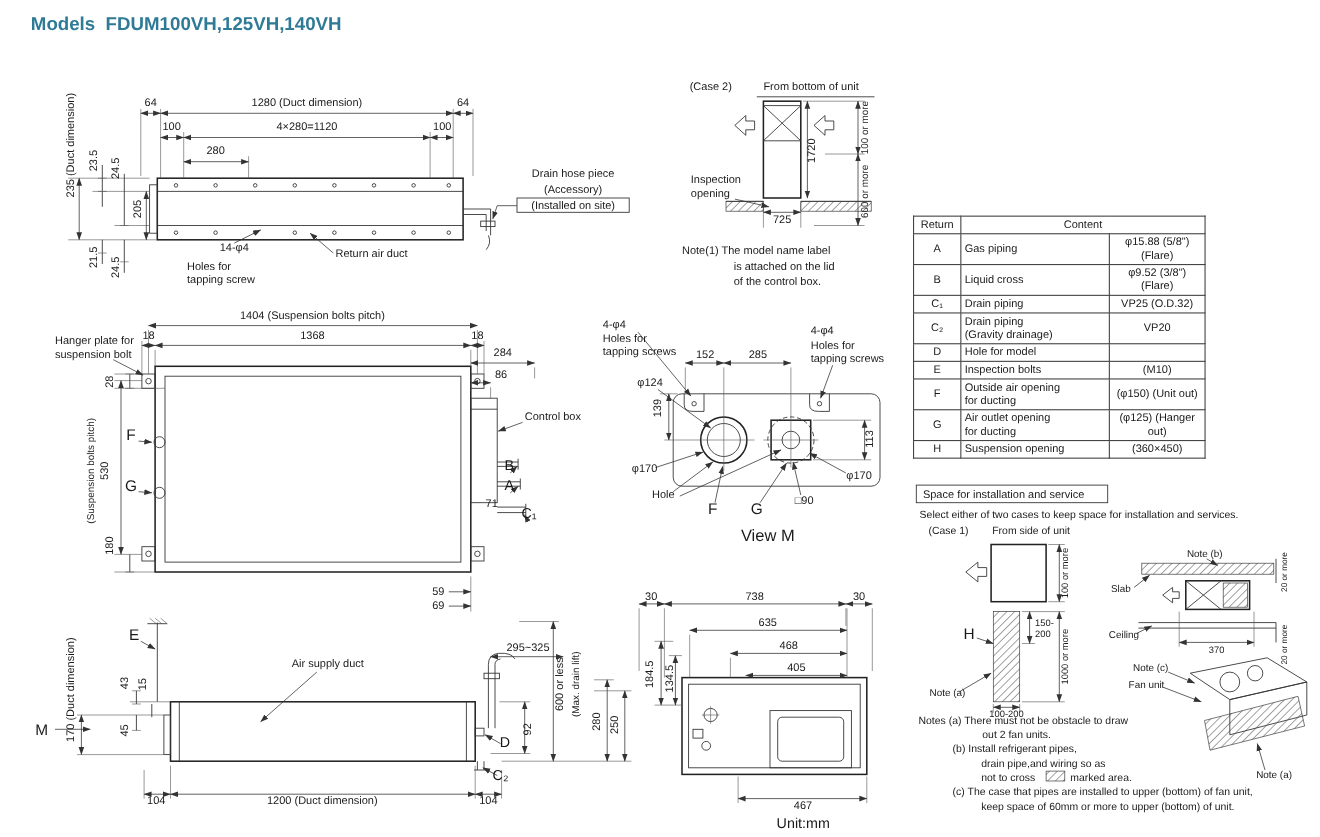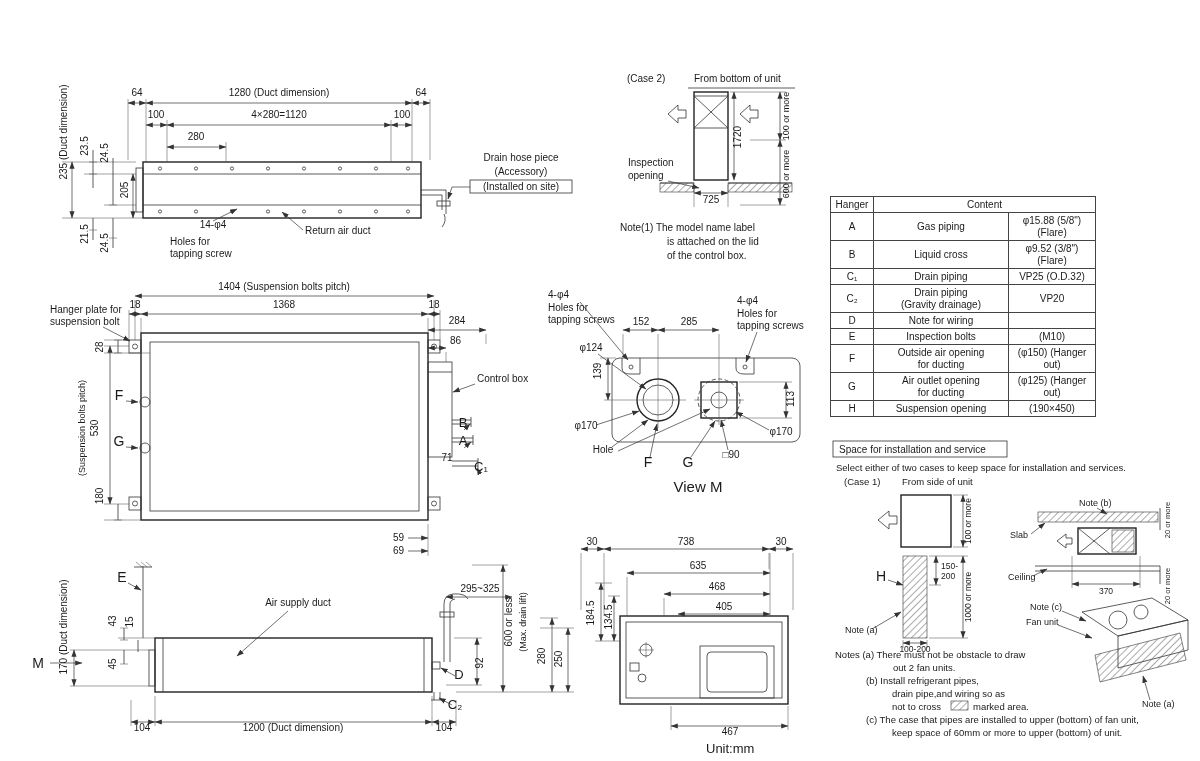--- a/index.html
+++ b/index.html
@@ -3,21 +3,21 @@
 <meta charset="utf-8">
 <style>
   html,body{margin:0;padding:0;background:#fff}
   #stage{position:relative;width:1200px;height:761px;background:#fff;font-family:"Liberation Sans",sans-serif;overflow:hidden}
   #stage svg{position:absolute;left:0;top:0}
   #title{position:absolute;left:28px;top:12px;font-size:17px;font-weight:bold;white-space:pre}
   #symbol-table{position:absolute;left:830px;top:196px;border-collapse:collapse;font-size:10px;color:#1a1a1a;background:#fff}
   #symbol-table th,#symbol-table td{border:1px solid #444;padding:1.5px 3px;line-height:1.2;font-weight:normal}
   #symbol-table th{text-align:center}
   .c-sym{width:36px;text-align:center}
-  .c-name{width:128px;text-align:center}
+  .c-name{width:128px;text-align:left}
   .c-val{width:80px;text-align:center}
   svg text{font-family:"Liberation Sans",sans-serif;fill:#1a1a1a}
   .b{stroke:#222;stroke-width:1.4;fill:none}
   .t{stroke:#333;stroke-width:.8;fill:none}
   .e{stroke:#555;stroke-width:.55;fill:none}
   .d{stroke:#333;stroke-width:.7;fill:none;marker-start:url(#ar);marker-end:url(#ar)}
   .ld{stroke:#333;stroke-width:.7;fill:none;marker-end:url(#ar)}
   .h{fill:url(#hatch);stroke:#333;stroke-width:.6}
   .dash{stroke-dasharray:4 2.5}
 </style>
@@ -475,25 +475,26 @@
         <text x="893" y="671" text-anchor="start" font-size="9.5">out 2 fan units.</text>
         <text x="866" y="684" text-anchor="start" font-size="9.5">(b)  Install refrigerant pipes,</text>
         <text x="892" y="697" text-anchor="start" font-size="9.5">drain pipe,and wiring so as</text>
         <text x="892" y="710" text-anchor="start" font-size="9.5">not to cross</text>
         <text x="973" y="710" text-anchor="start" font-size="9.5">marked area.</text>
         <text x="866" y="723" text-anchor="start" font-size="9.5">(c)  The case that pipes are installed to upper (bottom) of fan unit,</text>
         <text x="892" y="736" text-anchor="start" font-size="9.5">keep space of 60mm or more to upper (bottom) of unit.</text>
       </g>
   </svg>
 
+  <div id="title" style="color: rgb(47, 122, 150);">Models  FDUM100VH,125VH,140VH</div>
 
   <table id="symbol-table">
     <thead>
       <tr>
-        <th class="c-sym">Hanger</th>
+        <th class="c-sym">Return</th>
         <th colspan="2">Content</th>
       </tr>
     </thead>
     <tbody>
         <tr>
           <td class="c-sym">A</td>
           <td class="c-name">Gas piping</td>
           <td class="c-val">φ15.88 (5/8") (Flare)</td>
         </tr>
         <tr>
@@ -506,38 +507,38 @@
           <td class="c-name">Drain piping</td>
           <td class="c-val">VP25 (O.D.32)</td>
         </tr>
         <tr>
           <td class="c-sym">C₂</td>
           <td class="c-name">Drain piping<br>(Gravity drainage)</td>
           <td class="c-val">VP20</td>
         </tr>
         <tr>
           <td class="c-sym">D</td>
-          <td class="c-name">Note for wiring</td>
+          <td class="c-name">Hole for model</td>
           <td class="c-val"></td>
         </tr>
         <tr>
           <td class="c-sym">E</td>
           <td class="c-name">Inspection bolts</td>
           <td class="c-val">(M10)</td>
         </tr>
         <tr>
           <td class="c-sym">F</td>
           <td class="c-name">Outside air opening<br>for ducting</td>
-          <td class="c-val">(φ150) (Hanger out)</td>
+          <td class="c-val">(φ150) (Unit out)</td>
         </tr>
         <tr>
           <td class="c-sym">G</td>
           <td class="c-name">Air outlet opening<br>for ducting</td>
           <td class="c-val">(φ125) (Hanger out)</td>
         </tr>
         <tr>
           <td class="c-sym">H</td>
           <td class="c-name">Suspension opening</td>
-          <td class="c-val">(190×450)</td>
+          <td class="c-val">(360×450)</td>
         </tr>
       </tbody>
   </table>
 </div>
 
 </body></html>

